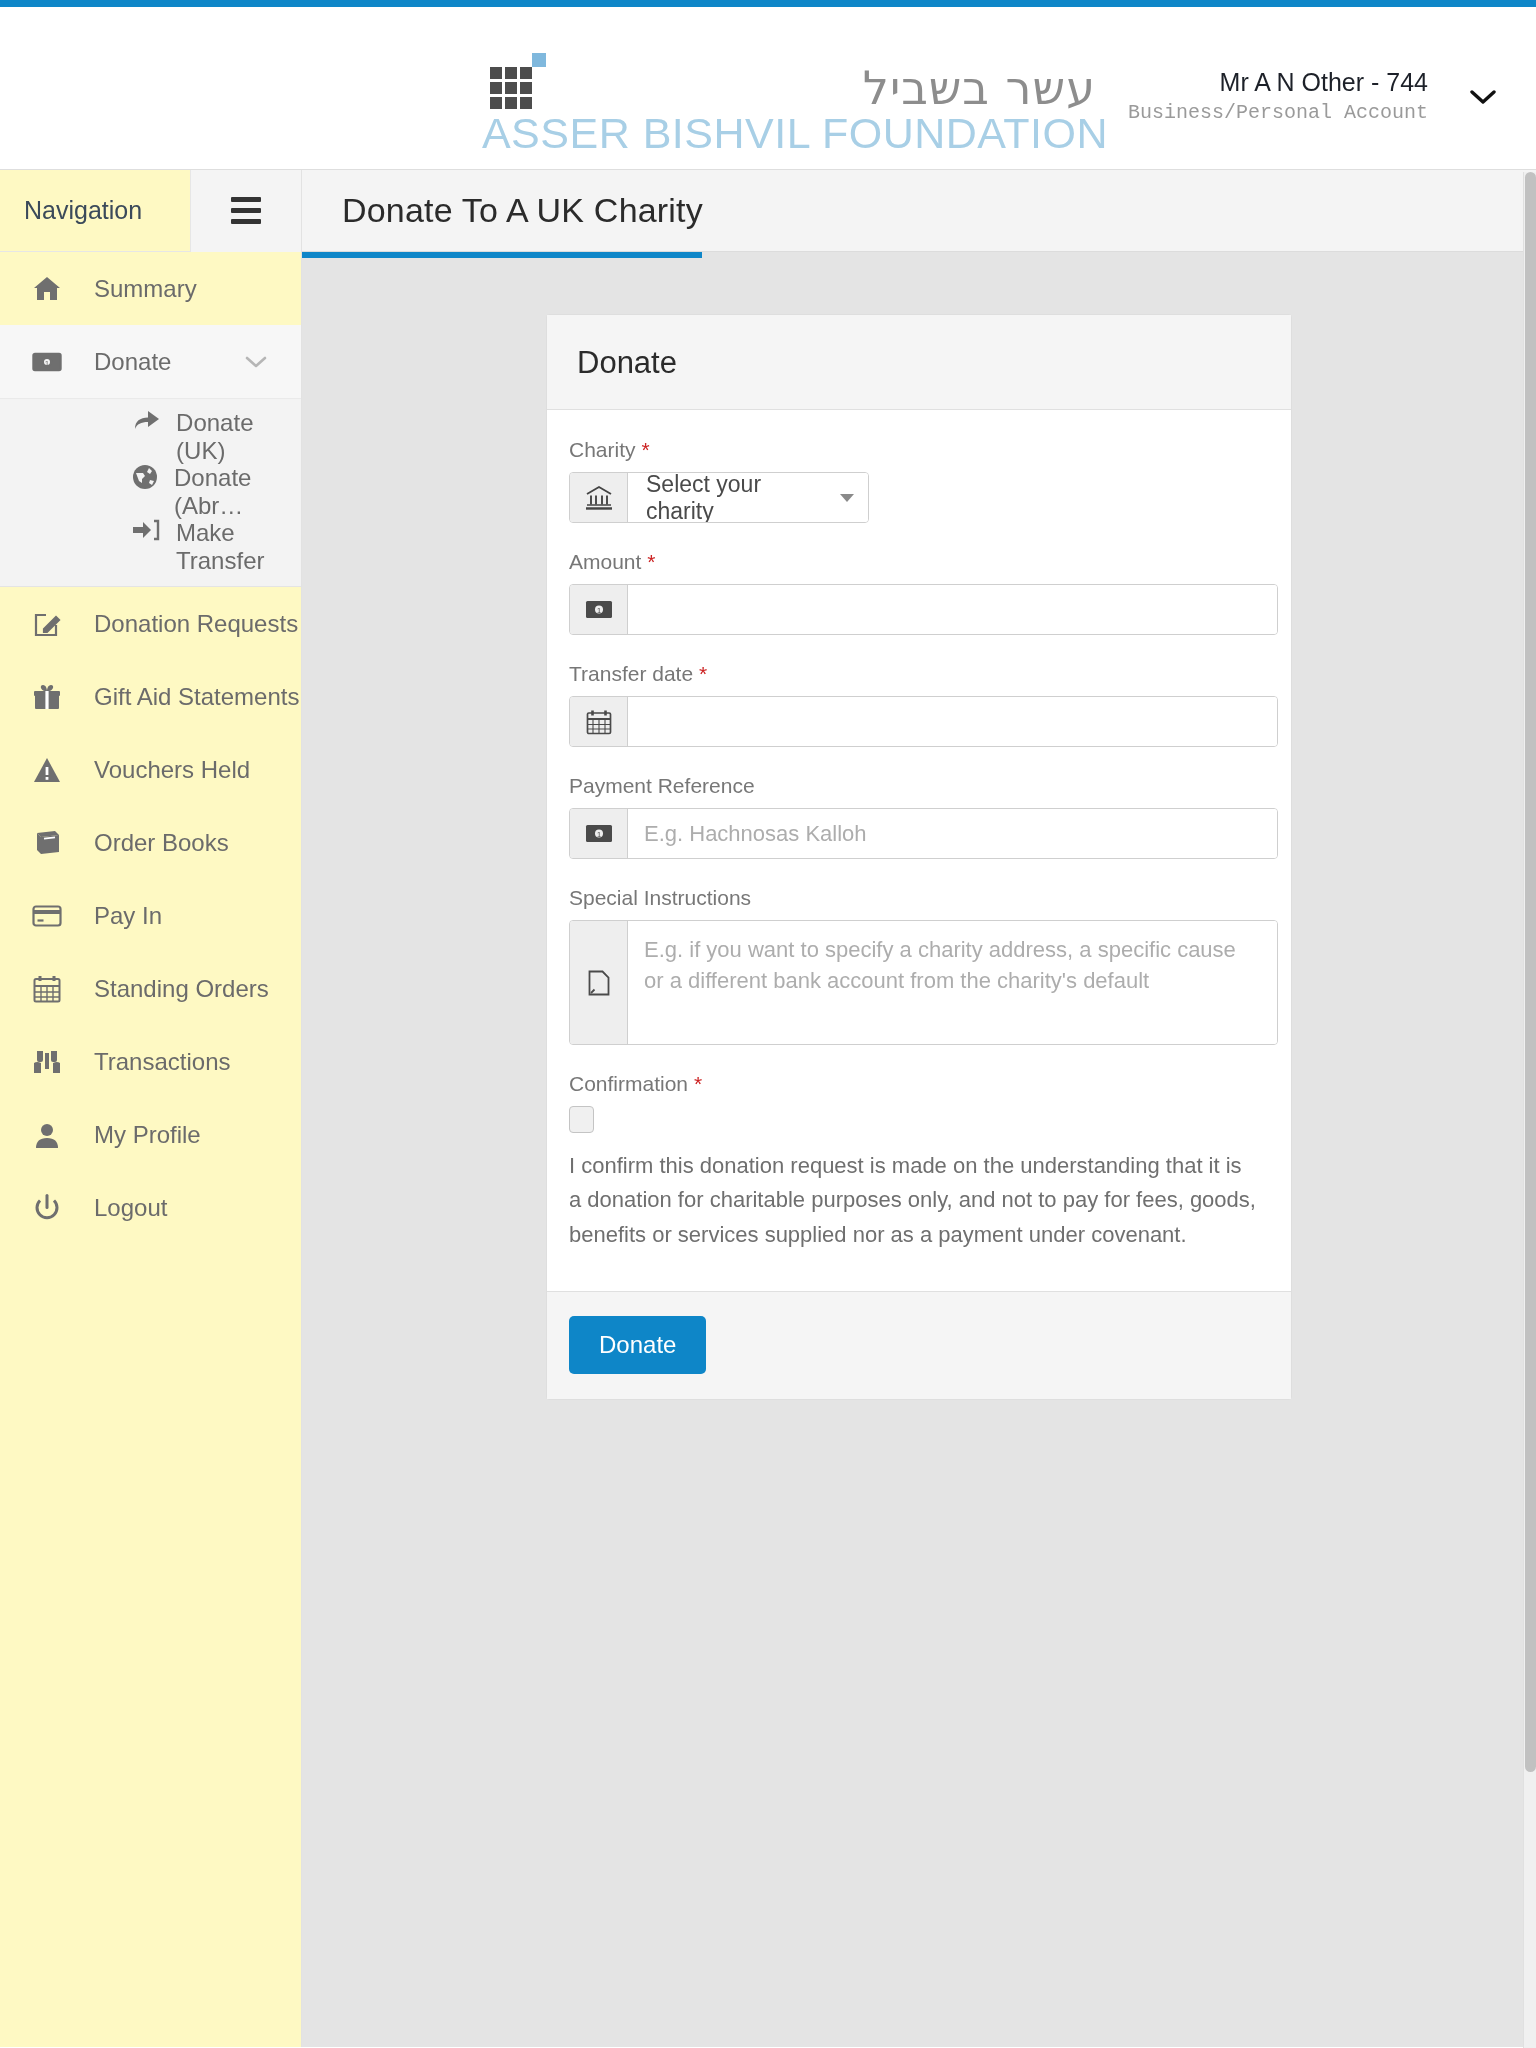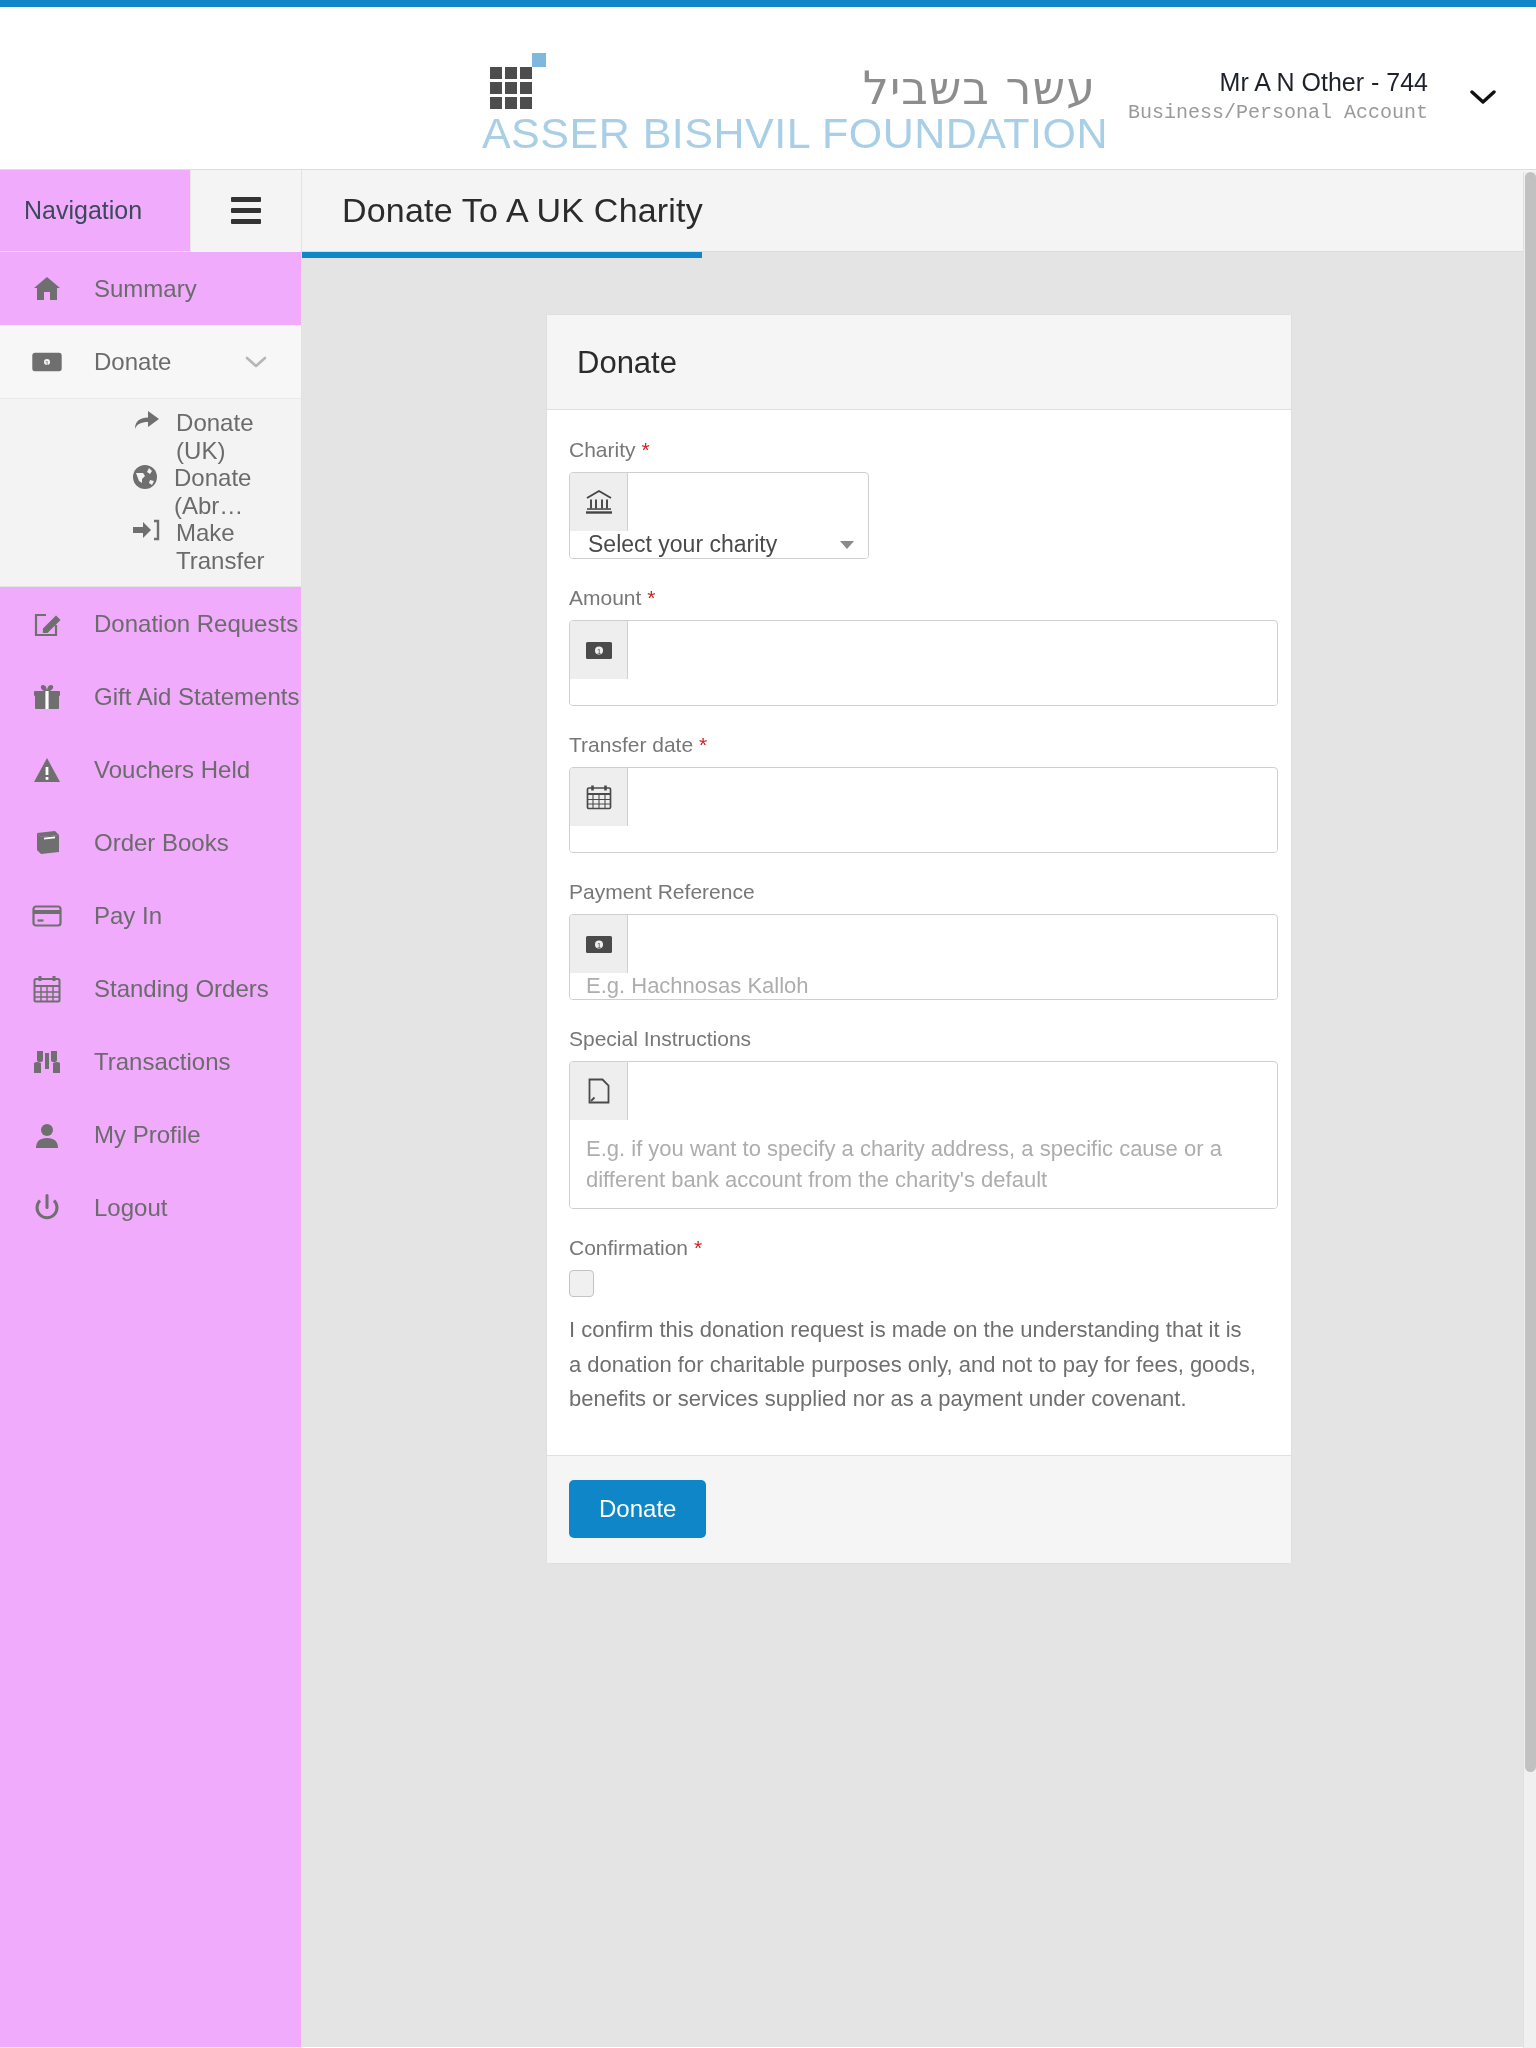--- a/index.html
+++ b/index.html
@@ -112,21 +112,21 @@
   .layout {
     display: flex;
     height: calc(2048px - 7px - 164px);
     background: #ffffff;
   }
 
   
   .sidebar {
     width: 302px;
     flex: 0 0 302px;
-    background: #f0abfc;
+    background: #fef9c3;
     border-right: 1px solid #e2e2e2;
   }
   .nav-head {
     height: 82px;
     display: flex;
     align-items: center;
     border-bottom: 1px solid #e6e6e6;
   }
   .nav-head-label {
     flex: 1;
@@ -270,21 +270,20 @@
   }
   .req { color: #cc2222; font-size: 21px; }
 
   .input-group {
     display: flex;
     align-items: stretch;
     border: 1px solid #cfcfcf;
     border-radius: 4px;
     background: #fff;
     overflow: hidden;
-    flex-direction: column;
   }
   .input-group.inline { width: 300px; }
   .addon {
     width: 58px;
     flex: 0 0 58px;
     background: #eeeeee;
     border-right: 1px solid #cfcfcf;
     display: flex;
     align-items: center;
     justify-content: center;

